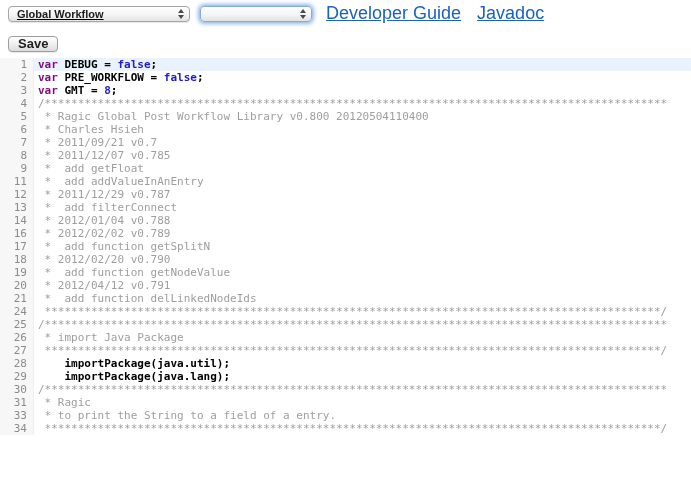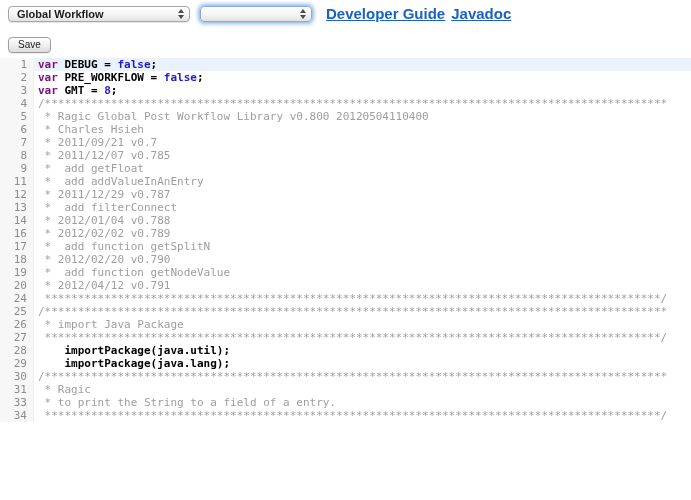--- a/index.html
+++ b/index.html
@@ -6,37 +6,37 @@
   html, body { background: #fff; }
   body { font-family: "Liberation Sans", sans-serif; }
   .app { width: 691px; height: 500px; overflow: hidden; background: #fff; position: relative; }
 
   
   .toolbar { display: flex; align-items: center; padding: 6px 8px 0 8px; height: 21px; }
   .mac-select {
     display: flex; align-items: center; height: 16px; padding: 0 5px 0 8px;
     border: 1px solid #a6a6a6; border-radius: 4px;
     background: linear-gradient(#ffffff, #f4f4f4 55%, #e2e2e2);
-    box-shadow: 0 1px 1px rgba(0,0,0,0.10); cursor: default; width: 182px;
+    box-shadow: 0 1px 1px rgba(0,0,0,0.10); cursor: default; width: 182px; text-decoration: underline;
   }
   .mac-select.narrow { width: 112px; margin-left: 10px; }
   .mac-select.focused { border-color: #84abdb; box-shadow: 0 0 4px 1.5px rgba(106,156,218,0.85); }
   .mac-select-label { flex: 1; font-size: 11px; font-weight: bold; color: #1c1c1c; white-space: nowrap; overflow: hidden; }
   .mac-select-arrows { display: flex; flex-direction: column; align-items: center; margin-left: 6px; }
   .tri-up { width: 0; height: 0; border-left: 3px solid transparent; border-right: 3px solid transparent; border-bottom: 4px solid #4a4a4a; margin-bottom: 2px; }
   .tri-down { width: 0; height: 0; border-left: 3px solid transparent; border-right: 3px solid transparent; border-top: 4px solid #4a4a4a; }
-  .toplink { color: var(--link); font-size: 15px; font-weight: bold; text-decoration: underline; cursor: pointer; }
+  .toplink { color: var(--link); font-size: 18px; font-weight: normal; text-decoration: underline; cursor: pointer; }
   .toplink.first { margin-left: 14px; }
-  .toplink.second { margin-left: 6px; }
+  .toplink.second { margin-left: 16px; }
 
   
   .save-row { padding: 13px 8px 0 8px; height: 29px; }
   .save-btn {
     height: 16px; padding: 0 9px; font-family: "Liberation Sans", sans-serif;
-    font-size: 10px; font-weight: normal; color: #222;
+    font-size: 13px; font-weight: bold; color: #222;
     border: 1px solid #9d9d9d; border-radius: 4px;
     background: linear-gradient(#ffffff, #ececec 60%, #dcdcdc);
     box-shadow: 0 1px 1px rgba(0,0,0,0.08); cursor: pointer; line-height: 13px;
   }
 
   
   .editor { margin-top: 8px; font-family: "DejaVu Sans Mono", monospace; font-size: 11px; line-height: 13px; cursor: text; }
   .cm-line { display: flex; height: 13px; }
   .cm-gutter-cell {
     flex: 0 0 34px; width: 34px; text-align: right; padding-right: 6px;
@@ -146,20 +146,24 @@
         </div>
         <div class="cm-line">
           <div class="cm-gutter-cell">19</div>
           <div class="cm-code"><span class="tok-comment"> *  add function getNodeValue</span></div>
         </div>
         <div class="cm-line">
           <div class="cm-gutter-cell">20</div>
           <div class="cm-code"><span class="tok-comment"> * 2012/04/12 v0.791</span></div>
         </div>
         <div class="cm-line">
+          <div class="cm-gutter-cell">21</div>
+          <div class="cm-code"><span class="tok-comment"> *  add function delLinkedNodeIds</span></div>
+        </div>
+        <div class="cm-line">
           <div class="cm-gutter-cell">24</div>
           <div class="cm-code"><span class="tok-comment"> *********************************************************************************************/</span></div>
         </div>
         <div class="cm-line">
           <div class="cm-gutter-cell">25</div>
           <div class="cm-code"><span class="tok-comment">/**********************************************************************************************</span></div>
         </div>
         <div class="cm-line">
           <div class="cm-gutter-cell">26</div>
           <div class="cm-code"><span class="tok-comment"> * import Java Package</span></div>

